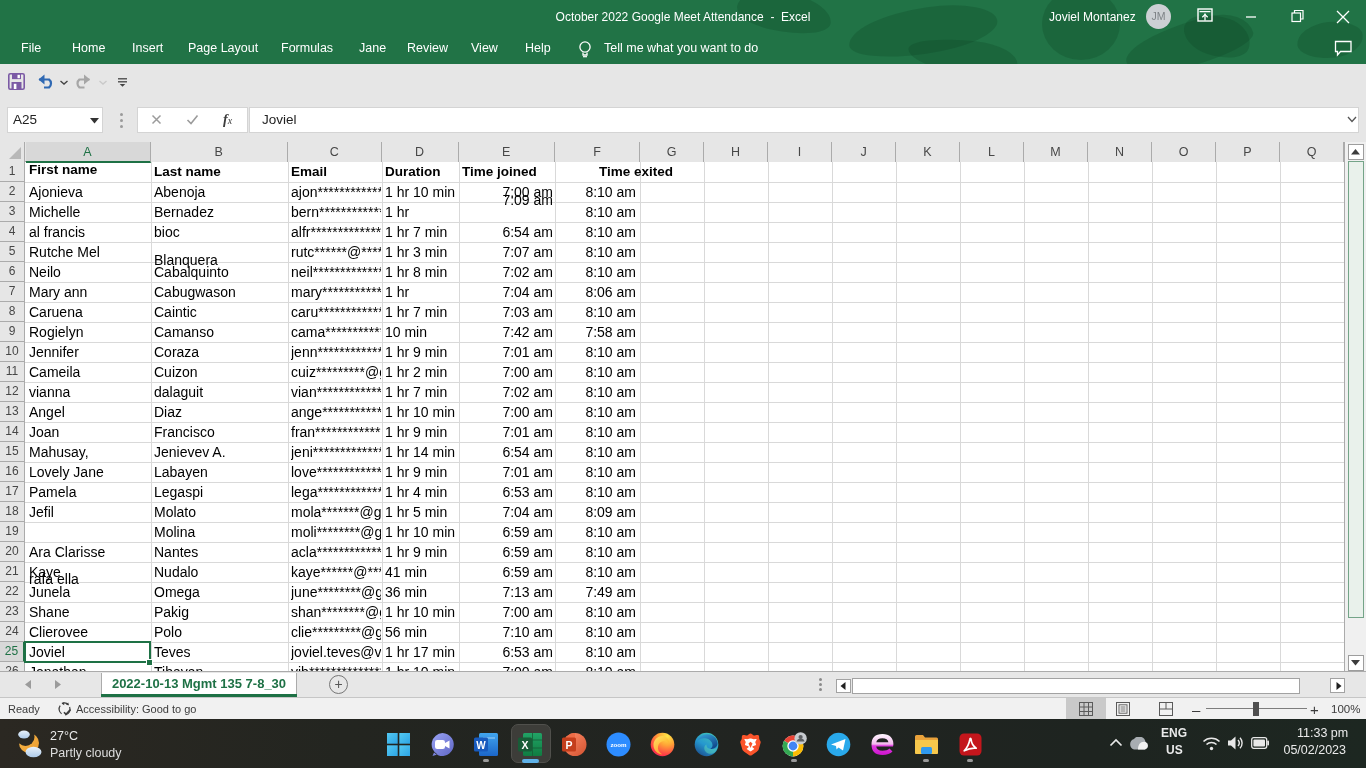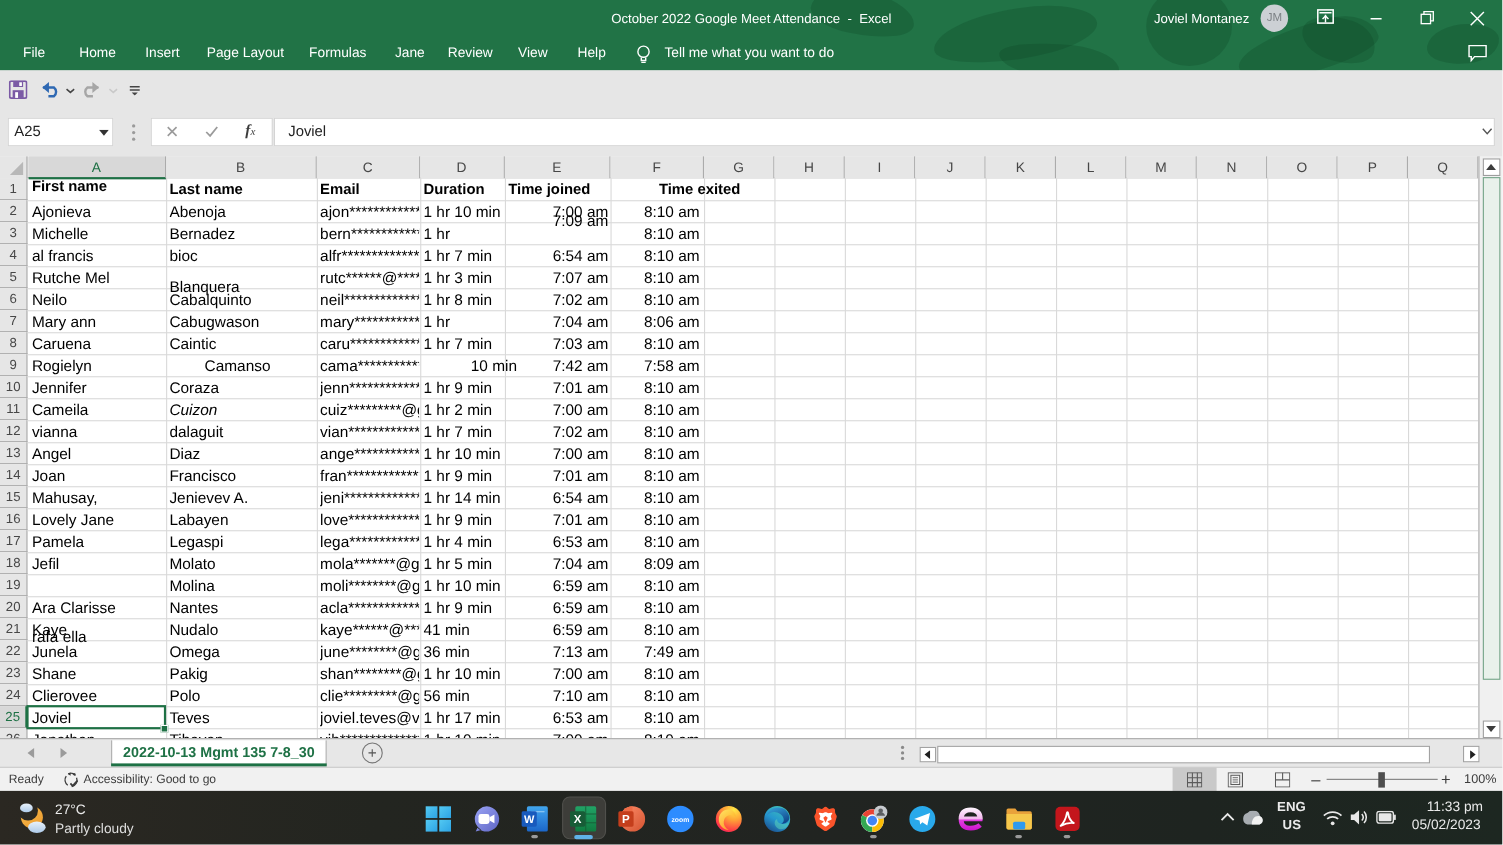--- a/index.html
+++ b/index.html
@@ -258,33 +258,33 @@
 <div class="cell" style="left:385px;top:140px;width:73px;">1 hr</div>
 <div class="cell r" style="left:458px;top:140px;width:95px;">7:04 am</div>
 <div class="cell r" style="left:555px;top:140px;width:81px;">8:06 am</div>
 <div class="cell" style="left:29px;top:160px;width:120px;">Caruena</div>
 <div class="cell" style="left:154px;top:160px;width:132px;">Caintic</div>
 <div class="cell" style="left:291px;top:160px;width:90px;">caru***************</div>
 <div class="cell" style="left:385px;top:160px;width:73px;">1 hr 7 min</div>
 <div class="cell r" style="left:458px;top:160px;width:95px;">7:03 am</div>
 <div class="cell r" style="left:555px;top:160px;width:81px;">8:10 am</div>
 <div class="cell" style="left:29px;top:180px;width:120px;">Rogielyn</div>
-<div class="cell" style="left:154px;top:180px;width:132px;margin-left:32px;">Camanso</div>
+<div class="cell" style="left:154px;top:180px;width:132px;">Camanso</div>
 <div class="cell" style="left:291px;top:180px;width:90px;">cama************</div>
-<div class="cell" style="left:385px;top:180px;width:73px;margin-left:43px;">10 min</div>
+<div class="cell" style="left:385px;top:180px;width:73px;">10 min</div>
 <div class="cell r" style="left:458px;top:180px;width:95px;">7:42 am</div>
 <div class="cell r" style="left:555px;top:180px;width:81px;">7:58 am</div>
 <div class="cell" style="left:29px;top:200px;width:120px;">Jennifer</div>
 <div class="cell" style="left:154px;top:200px;width:132px;">Coraza</div>
 <div class="cell" style="left:291px;top:200px;width:90px;">jenn***************</div>
 <div class="cell" style="left:385px;top:200px;width:73px;">1 hr 9 min</div>
 <div class="cell r" style="left:458px;top:200px;width:95px;">7:01 am</div>
 <div class="cell r" style="left:555px;top:200px;width:81px;">8:10 am</div>
 <div class="cell" style="left:29px;top:220px;width:120px;">Cameila</div>
-<div class="cell" style="left:154px;top:220px;width:132px;font-style:italic;">Cuizon</div>
+<div class="cell" style="left:154px;top:220px;width:132px;">Cuizon</div>
 <div class="cell" style="left:291px;top:220px;width:90px;">cuiz*********@g</div>
 <div class="cell" style="left:385px;top:220px;width:73px;">1 hr 2 min</div>
 <div class="cell r" style="left:458px;top:220px;width:95px;">7:00 am</div>
 <div class="cell r" style="left:555px;top:220px;width:81px;">8:10 am</div>
 <div class="cell" style="left:29px;top:240px;width:120px;">vianna</div>
 <div class="cell" style="left:154px;top:240px;width:132px;">dalaguit</div>
 <div class="cell" style="left:291px;top:240px;width:90px;">vian***************</div>
 <div class="cell" style="left:385px;top:240px;width:73px;">1 hr 7 min</div>
 <div class="cell r" style="left:458px;top:240px;width:95px;">7:02 am</div>
 <div class="cell r" style="left:555px;top:240px;width:81px;">8:10 am</div>

